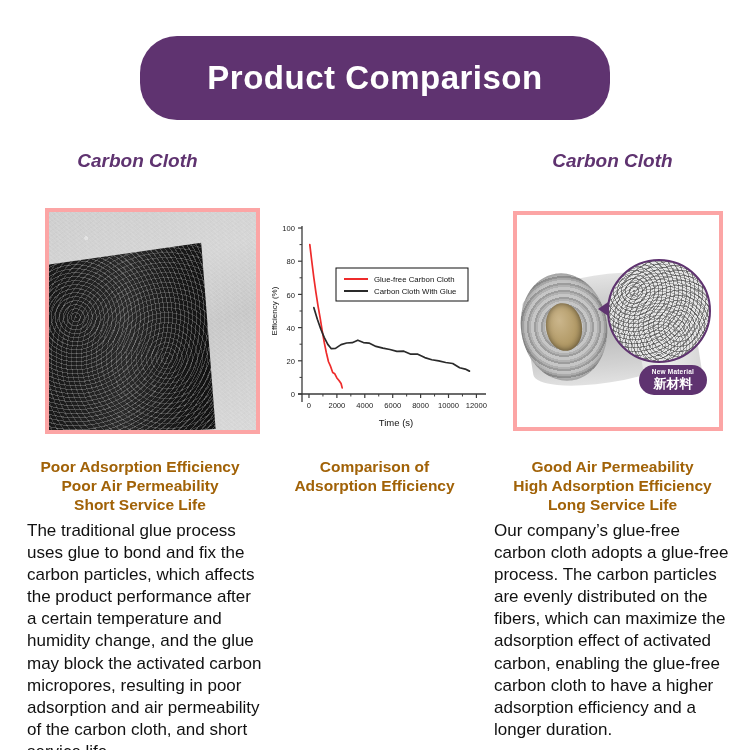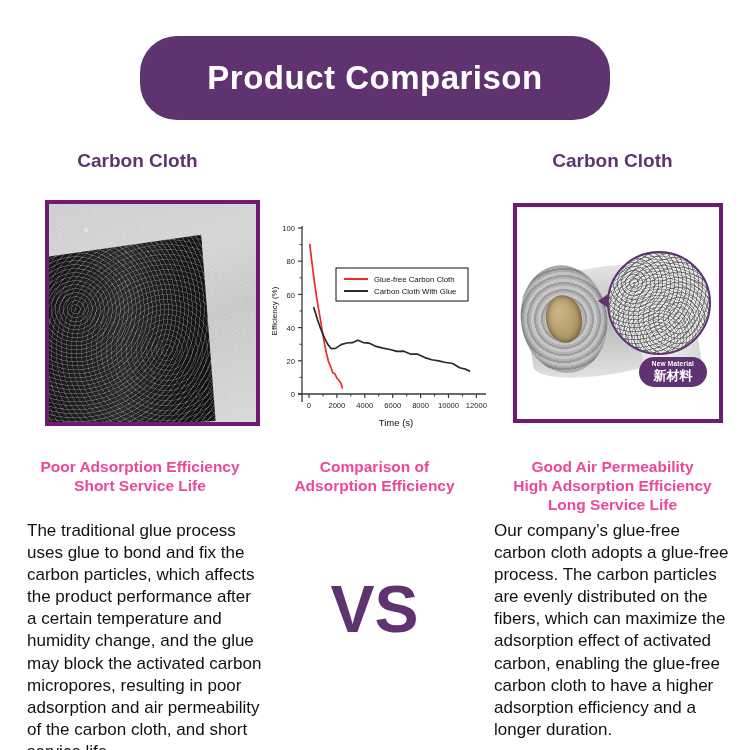--- a/index.html
+++ b/index.html
@@ -23,29 +23,29 @@
     display:flex;align-items:center;justify-content:center;
   }
   .header-title{
     color:#ffffff;font-size:33px;font-weight:bold;letter-spacing:.5px;
     white-space:nowrap;
   }
 
   
   .col-head{
     position:absolute;text-align:center;color:#5f3370;
-    font-size:19px;font-weight:bold;line-height:1.18;
+    font-size:19px;font-weight:bold;line-height:1.18;font-style:italic;
   }
   .col-head.left{left:20px;top:150px;width:235px;}
   .col-head.right{left:490px;top:150px;width:245px;}
 
   
   .frame{
-    position:absolute;border:4px solid #701a75;background:#15803d;
-    box-sizing:border-box;overflow:hidden;
+    position:absolute;border:4px solid #fca5a5;background:#15803d;
+    box-sizing:border-box;overflow:hidden;margin-top:8px;
   }
   .frame.left{left:45px;top:200px;width:215px;height:226px;}
   .frame.right{left:513px;top:203px;width:210px;height:220px;}
 
   
   .photo-glue{
     position:absolute;inset:0;
     background:
       radial-gradient(circle at 18% 12%, rgba(255,255,255,.35) 0 2px, transparent 2px),
       linear-gradient(160deg,#cfcfcf 0%,#d6d6d6 34%,#c9c9c9 58%,#d9d9d9 100%);
@@ -116,21 +116,21 @@
   }
   .badge-en{font-size:6.5px;font-weight:bold;letter-spacing:.2px;display:block;}
   .badge-cn{font-size:13px;font-weight:bold;display:block;margin-top:1px;}
 
   
   .chart{position:absolute;left:266px;top:212px;width:225px;height:232px;}
   .chart svg{display:block;}
 
   
   .subcap{
-    position:absolute;text-align:center;color:#ec4899;
+    position:absolute;text-align:center;color:#a16207;
     font-size:15.5px;font-weight:bold;line-height:1.22;
   }
   .subcap.left{left:20px;top:458px;width:240px;}
   .subcap.center{left:272px;top:458px;width:205px;}
   .subcap.right{left:490px;top:458px;width:245px;}
 
   
   .body-text{
     position:absolute;color:#111111;font-size:17px;font-weight:normal;
     line-height:1.30;text-align:left;
@@ -229,32 +229,32 @@
         <rect x="70" y="56" width="132" height="33" fill="#fff" stroke="#111" stroke-width="1"></rect>
         <line x1="78" y1="67" x2="102" y2="67" stroke="#ee2b2b" stroke-width="2"></line>
         <text x="108" y="70" font-family="&quot;Liberation Sans&quot;, sans-serif" font-size="7.8" fill="#111">Glue-free Carbon Cloth</text>
         <line x1="78" y1="79" x2="102" y2="79" stroke="#2a2a2a" stroke-width="2"></line>
         <text x="108" y="82" font-family="&quot;Liberation Sans&quot;, sans-serif" font-size="7.8" fill="#111">Carbon Cloth With Glue</text>
       </svg>
   </div>
 
   <div class="subcap left">
     <div>Poor Adsorption Efficiency</div>
+    <div>Poor Air Permeability</div>
     <div>Short Service Life</div>
   </div>
 
   <div class="subcap center">
     <div>Comparison of</div>
     <div>Adsorption Efficiency</div>
   </div>
 
   <div class="subcap right">
     <div>Good Air Permeability</div>
     <div>High Adsorption Efficiency</div>
     <div>Long Service Life</div>
   </div>
 
   <div class="body-text left">The traditional glue process uses glue to bond and fix the carbon particles, which affects the product performance after a certain temperature and humidity change, and the glue may block the activated carbon micropores, resulting in poor adsorption and air permeability of the carbon cloth, and short service life.</div>
   <div class="body-text right">Our company’s glue-free carbon cloth adopts a glue-free process. The carbon particles are evenly distributed on the fibers, which can maximize the adsorption effect of activated carbon, enabling the glue-free carbon cloth to have a higher adsorption efficiency and a longer duration.</div>
 
-  <div class="vs">VS</div>
 
 </div>
 
 </body></html>

